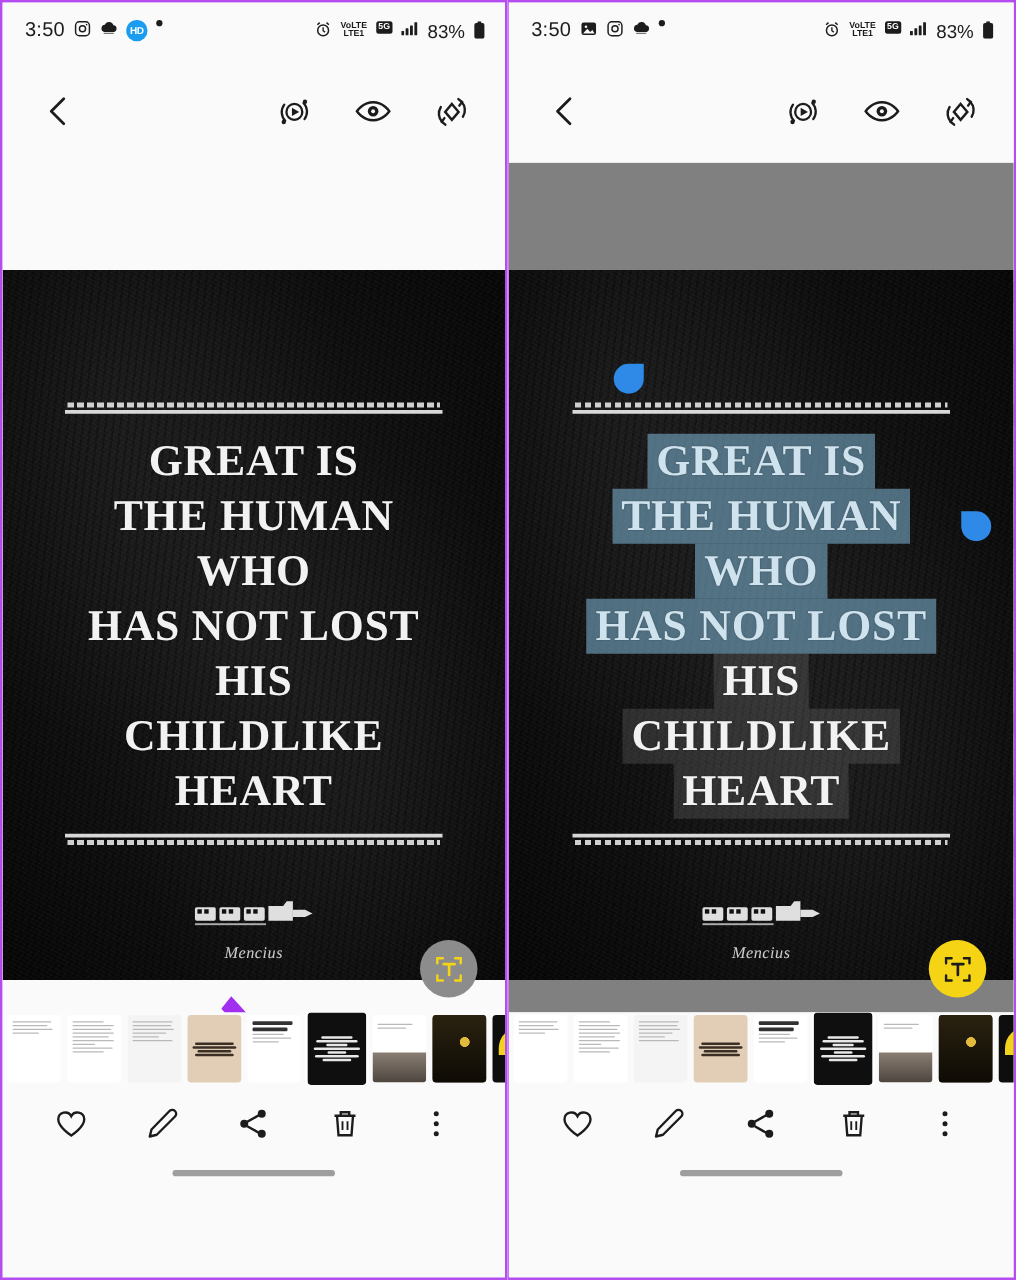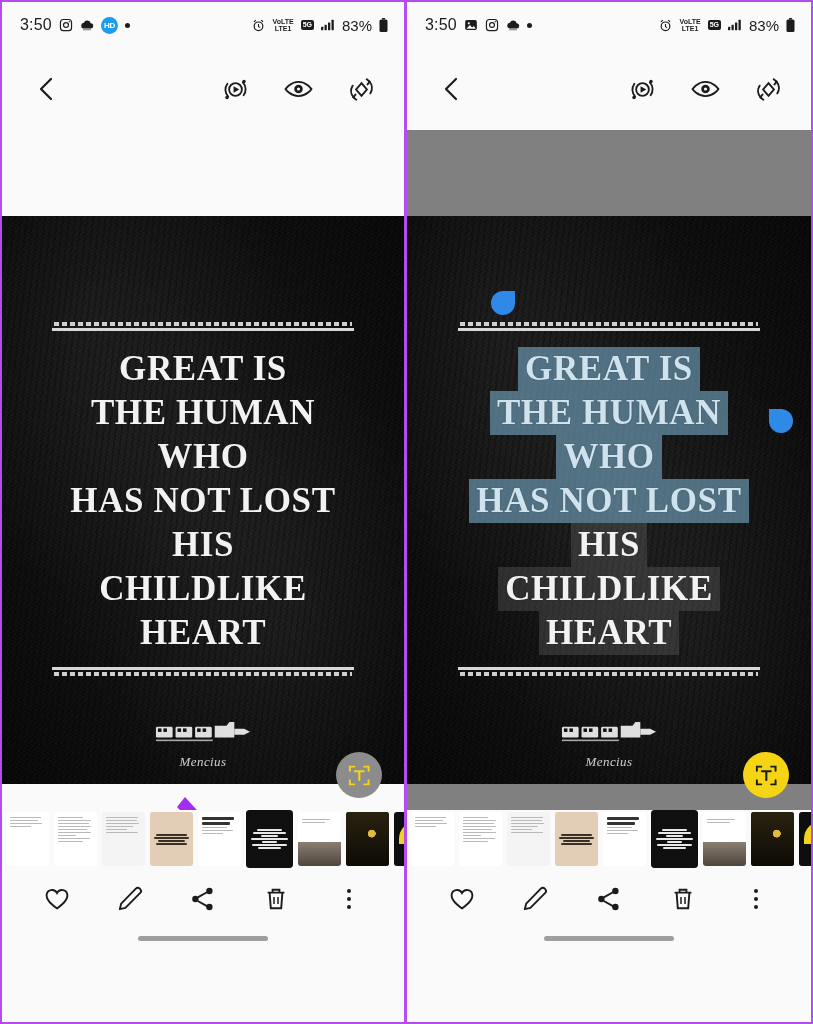--- a/index.html
+++ b/index.html
@@ -26,21 +26,21 @@
   .statusbar{
     height:46px;
     display:flex;
     align-items:center;
     justify-content:space-between;
     padding:0 16px 0 18px;
     background:#fafafa;
     position:relative;
     z-index:40;
   }
-  .sb-left, .sb-right{ display:flex; align-items:center; gap:7px; }
+  .sb-left, .sb-right{ display:flex; align-items:flex-start; gap:7px; }
   .sb-time{ font-size:16px; color:#1c1c1c; letter-spacing:.2px; font-weight:400; }
   .sb-icon{ display:flex; align-items:center; justify-content:center; }
   .sb-dot{ width:5px; height:5px; border-radius:50%; background:#1c1c1c; display:inline-block; }
   .badge-hd{
     width:17px;height:17px;border-radius:50%;
     background:#1a9cf0;color:#fff;font-size:8px;font-weight:700;
     display:flex;align-items:center;justify-content:center;letter-spacing:-.3px;
   }
   .sb-batt{ font-size:15px; color:#1c1c1c; }
   .volte{ font-size:7px; line-height:7px; text-align:center; color:#1c1c1c; font-weight:700;}

